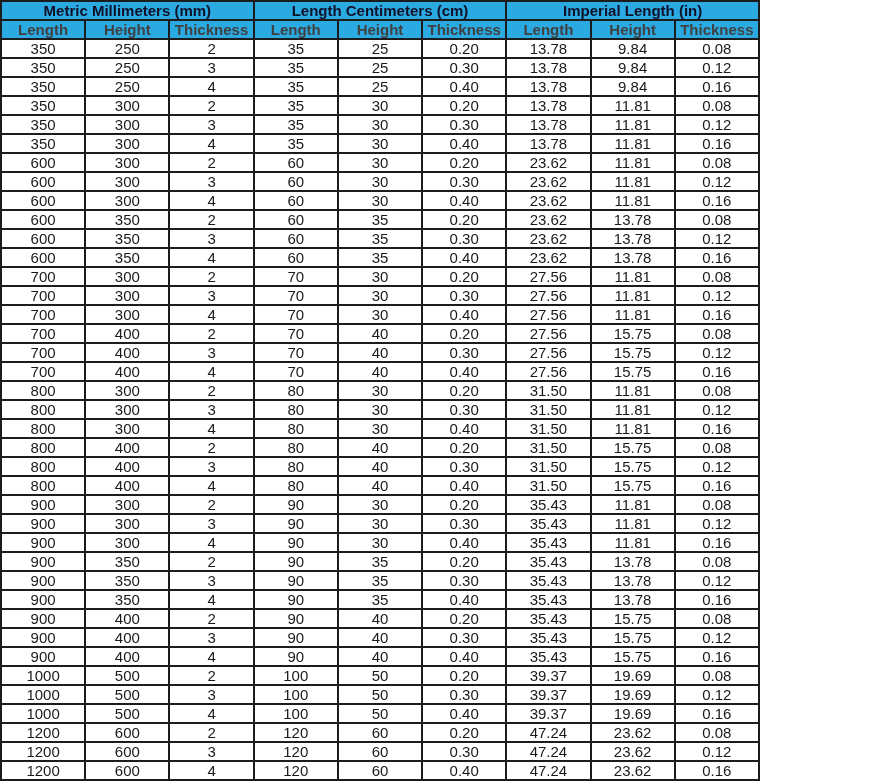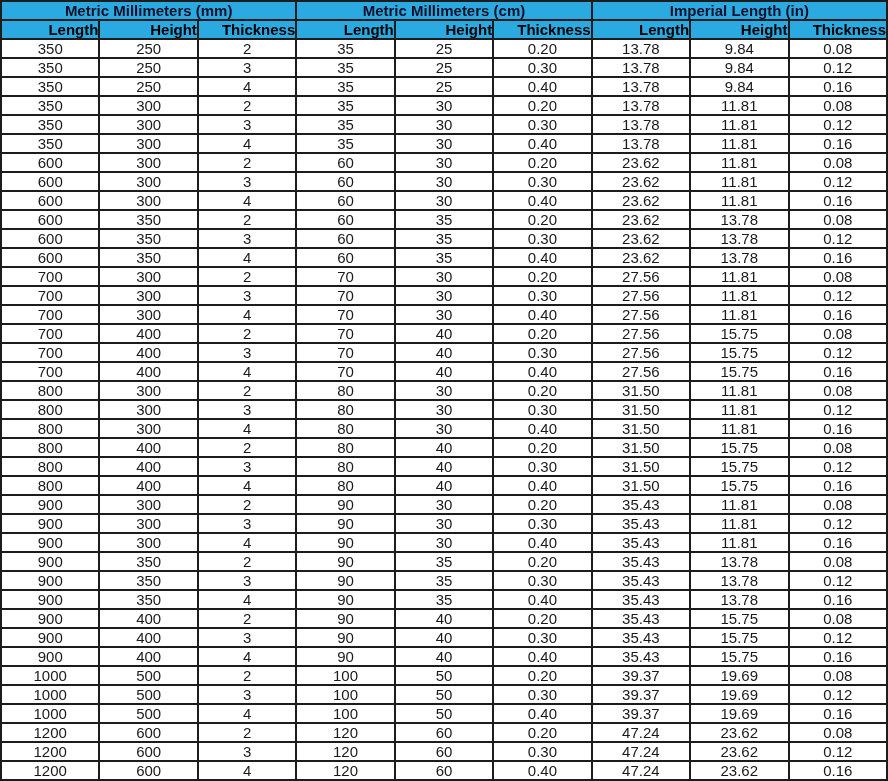--- a/index.html
+++ b/index.html
@@ -3,64 +3,63 @@
 <meta charset="utf-8">
 <style>
   html, body {
     margin: 0;
     padding: 0;
     background: #ffffff;
   }
   table.conv {
     border-collapse: collapse;
     table-layout: fixed;
-    width: 888px;
+    width: 760px;
     font-family: "Liberation Sans", sans-serif;
   }
   table.conv th, table.conv td {
     border: 2px solid #1c1c1c;
     text-align: center;
     vertical-align: middle;
     padding: 0;
     overflow: hidden;
     white-space: nowrap;
   }
   table.conv th.group {
     background: #2BAAE1;
     color: #101028;
     font-size: 15px;
     font-weight: bold;
     height: 17px;
     line-height: 17px;
   }
   table.conv th.colhead {
     background: #2BAAE1;
-    color: #000000;
+    color: #404040;
     font-size: 15px;
     font-weight: bold;
     height: 17px;
     line-height: 17px;
-    text-align: right;
   }
   table.conv td {
     background: #ffffff;
     color: #1a1a1a;
     font-size: 15px;
     height: 17px;
     line-height: 17px;
   }
 </style>
 </head>
 <body>
 
 <table class="conv">
   <thead>
     <tr>
       <th class="group" colspan="3">Metric Millimeters (mm)</th>
-      <th class="group" colspan="3">Metric Millimeters (cm)</th>
+      <th class="group" colspan="3">Length Centimeters (cm)</th>
       <th class="group" colspan="3">Imperial Length (in)</th>
     </tr>
     <tr>
       <th class="colhead">Length</th>
       <th class="colhead">Height</th>
       <th class="colhead">Thickness</th>
       <th class="colhead">Length</th>
       <th class="colhead">Height</th>
       <th class="colhead">Thickness</th>
       <th class="colhead">Length</th>

